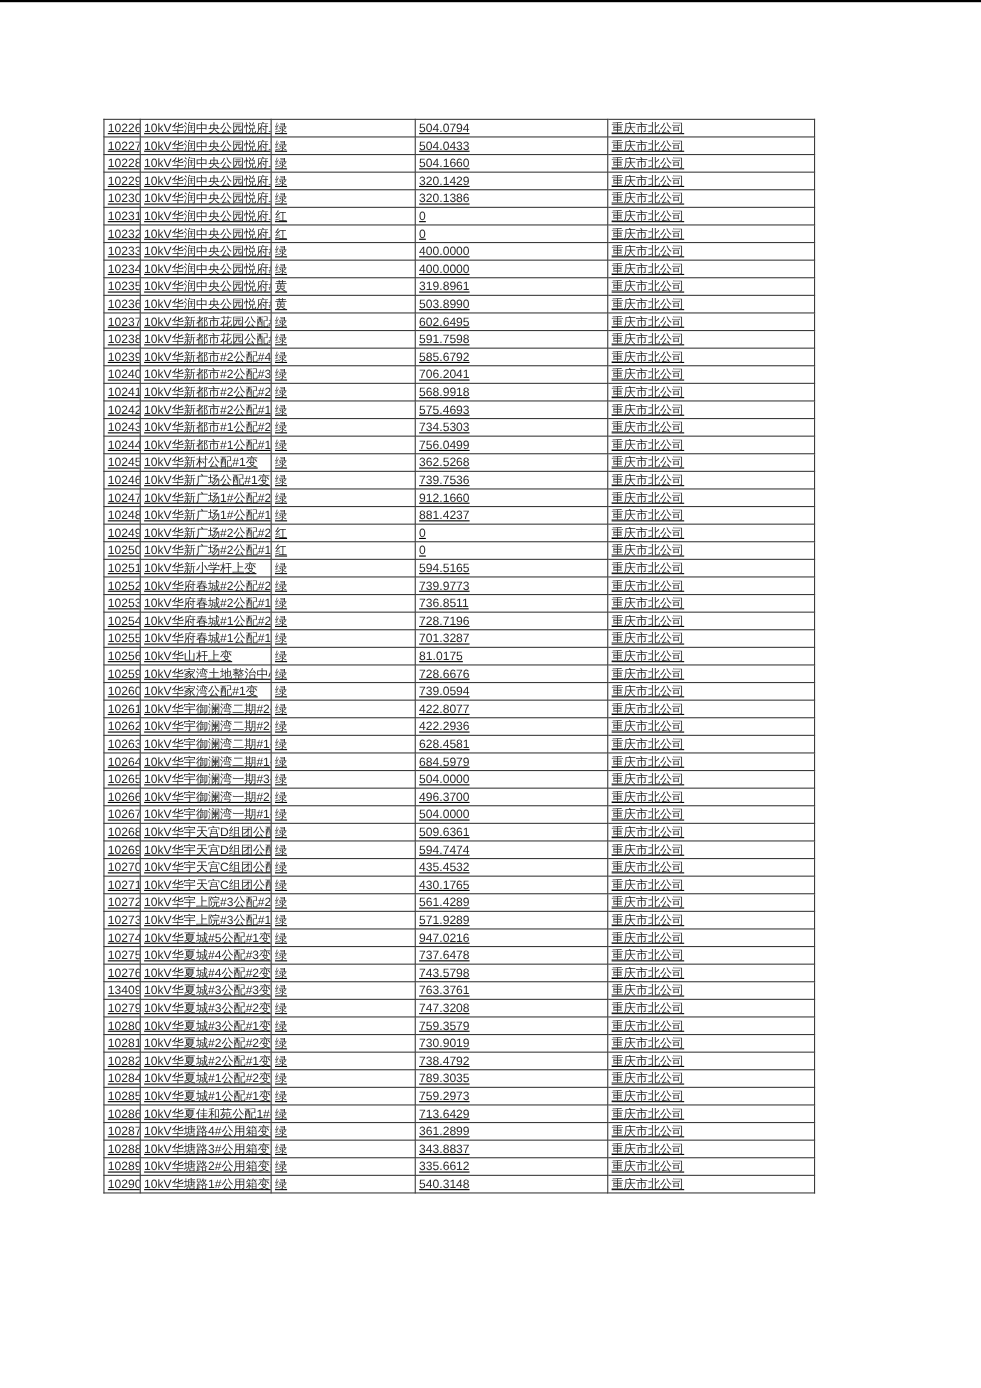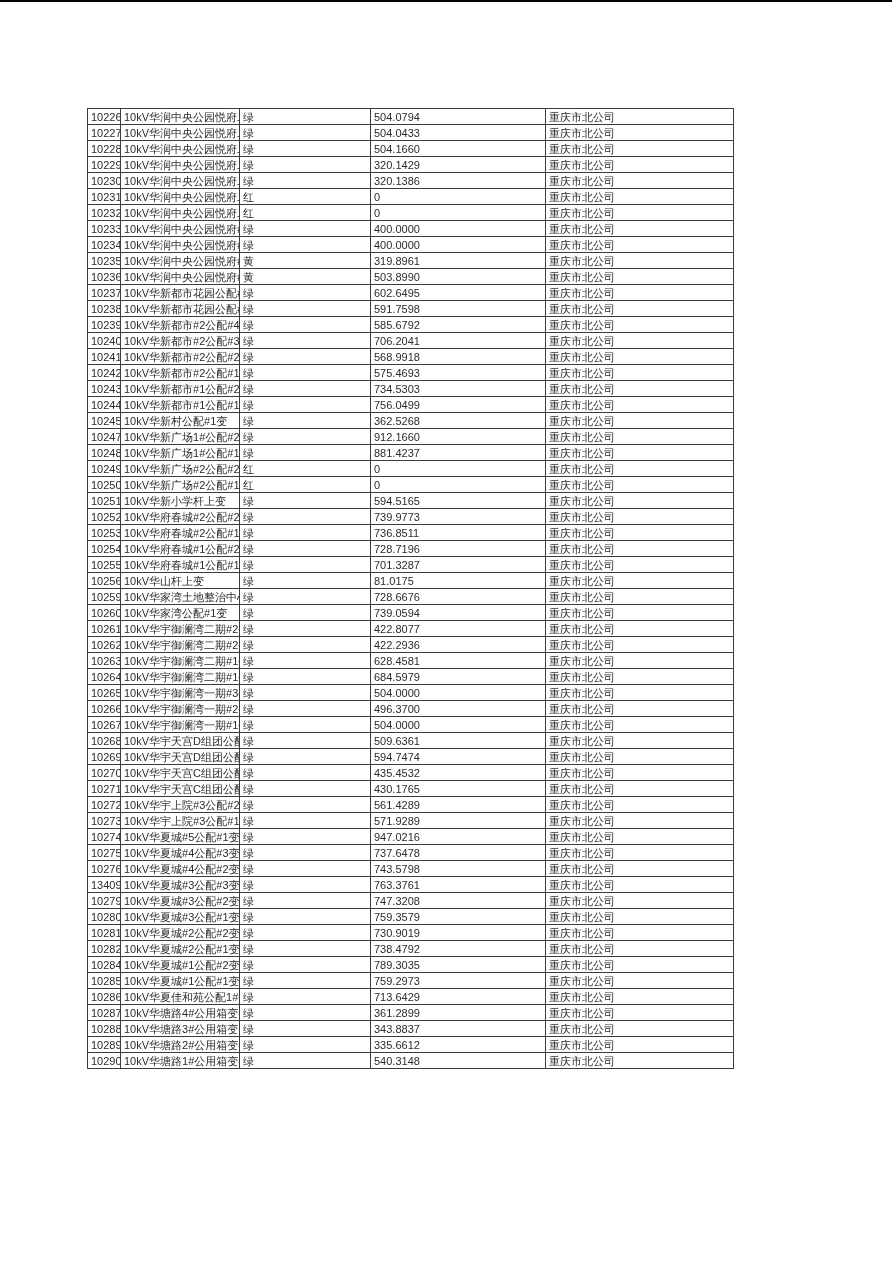--- a/index.html
+++ b/index.html
@@ -17,26 +17,27 @@
   .top-line {
     position: absolute;
     top: 0;
     left: 0;
     width: 892px;
     height: 2px;
     background: #000000;
   }
   table.report-table {
     position: absolute;
-    left: 87px;
+    left: 94px;
     top: 108px;
     width: 646px;
     border-collapse: collapse;
     table-layout: fixed;
     border: 1px solid #2f2f2f;
+    text-decoration: underline;
   }
   table.report-table td {
     border: 1px solid #3c3c3c;
     height: 15px;
     padding: 0 2px 0 3px;
     font-size: 11px;
     line-height: 14px;
     color: #2b2b2b;
     white-space: nowrap;
     overflow: hidden;
@@ -199,20 +200,27 @@
         <td class="cell-company">重庆市北公司</td>
       </tr>
       <tr>
         <td class="cell-id">10245</td>
         <td class="cell-name">10kV华新村公配#1变</td>
         <td class="cell-status">绿</td>
         <td class="cell-value">362.5268</td>
         <td class="cell-company">重庆市北公司</td>
       </tr>
       <tr>
+        <td class="cell-id">10246</td>
+        <td class="cell-name">10kV华新广场公配#1变</td>
+        <td class="cell-status">绿</td>
+        <td class="cell-value">739.7536</td>
+        <td class="cell-company">重庆市北公司</td>
+      </tr>
+      <tr>
         <td class="cell-id">10247</td>
         <td class="cell-name">10kV华新广场1#公配#2变</td>
         <td class="cell-status">绿</td>
         <td class="cell-value">912.1660</td>
         <td class="cell-company">重庆市北公司</td>
       </tr>
       <tr>
         <td class="cell-id">10248</td>
         <td class="cell-name">10kV华新广场1#公配#1变</td>
         <td class="cell-status">绿</td>

